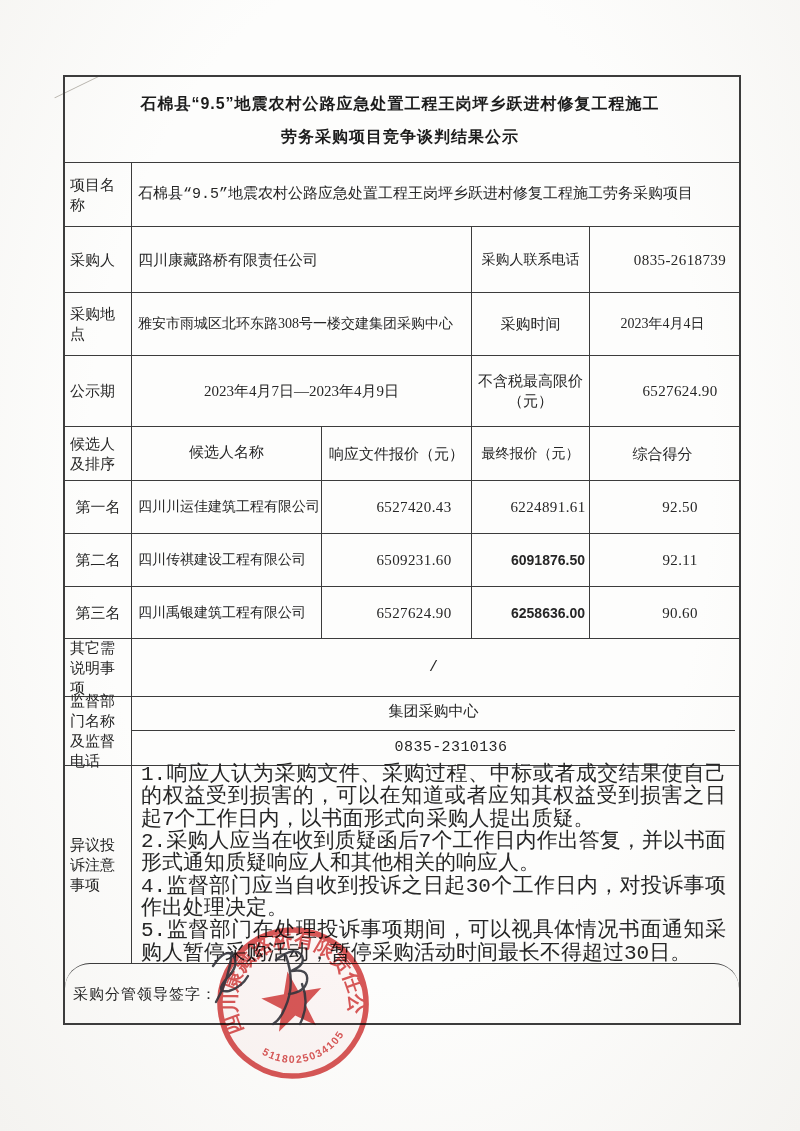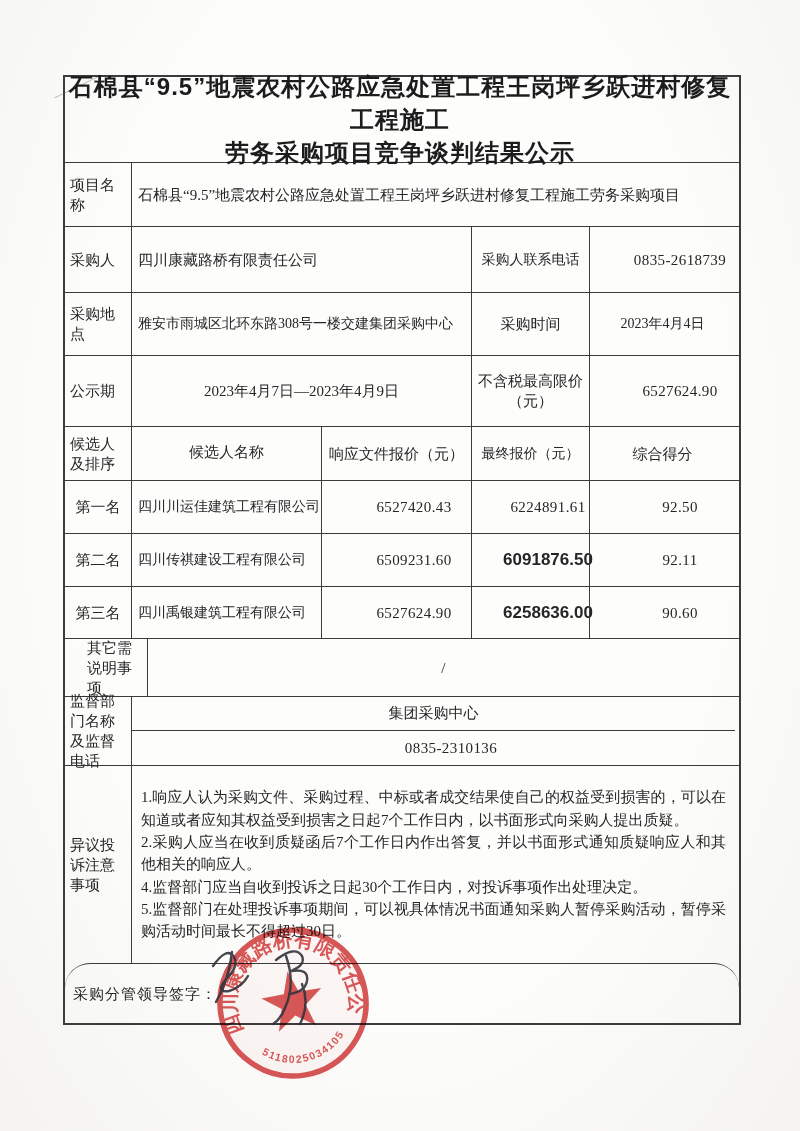--- a/index.html
+++ b/index.html
@@ -11,42 +11,42 @@
   .tbl{position:absolute;left:63px;top:75px;width:674px;border:2px solid #3c3c3c;background:transparent;}
   .row{display:flex;border-top:1.6px solid #3c3c3c;}
   .row:first-child{border-top:none;}
   .cell{
     box-sizing:border-box;border-left:1.6px solid #3c3c3c;
     display:flex;align-items:center;justify-content:center;
     text-align:center;font-size:15px;line-height:20px;color:#262626;
   }
   .cell:first-child{border-left:none;}
   .c1{width:66px;} .c2{width:190px;font-family:Liberation Mono, monospace;} .c3{width:150px;} .c4{width:118px;} .c5{width:146px;}
-  .c23{width:340px;} .c25{width:604px;} .cfull{width:670px;}
+  .c23{width:340px;} .c25{width:604px;font-family:Liberation Mono, monospace;} .cfull{width:670px;}
   .h-title{height:85px;} .h-name{height:63px;} .h-buyer{height:65px;} .h-loc{height:62px;}
   .h-pub{height:70px;} .h-head{height:53px;} .h-r1{height:52px;} .h-r2{height:52px;} .h-r3{height:51px;}
-  .h-other{height:57px;padding-left:17px;} .h-sup{height:68px;} .h-comp{height:197px;} .h-sig{height:59px;border-radius:25px;}
+  .h-other{height:57px;} .h-sup{height:68px;} .h-comp{height:197px;} .h-sig{height:59px;border-radius:25px;}
   .title-cell{
     flex-direction:column;justify-content:center;
     font-family:"Liberation Sans", sans-serif;font-weight:700;
-    font-size:24px;line-height:33px;letter-spacing:1px;color:#1c1c1c;
+    font-size:16px;line-height:33px;letter-spacing:1px;color:#1c1c1c;
   }
   .lab{justify-content:flex-start;text-align:left;padding:0 3px 0 5px;}
   .val-left{justify-content:flex-start;text-align:left;padding:0 6px;}
   .nowrap{white-space:nowrap;}
   .fs14{font-size:14px;}
   .num{letter-spacing:.4px;padding-left:35px;}
-  .num-bold{font-family:"Liberation Sans", sans-serif;font-weight:700;font-size:17px;letter-spacing:0;}
+  .num-bold{font-family:"Liberation Sans", sans-serif;font-weight:700;font-size:14px;letter-spacing:0;}
   .sup-col{flex-direction:column;align-items:stretch;padding:0;}
   .sup-top,.sup-bot{display:flex;align-items:center;justify-content:center;}
   .sup-top{flex:30 0 auto;border-bottom:1.6px solid #3c3c3c;}
   .sup-bot{flex:34 0 auto;}
   .complaint{
     flex-direction:column;align-items:stretch;justify-content:center;
-    padding:4px 9px;text-align:justify;font-size:15px;line-height:22.3px;
+    padding:4px 9px;text-align:justify;font-size:21px;line-height:22.3px;
   }
   .complaint p{margin:0;}
   .sig-cell{justify-content:flex-start;text-align:left;padding:0 8px;letter-spacing:1px;}
   .fold{
     position:absolute;left:52px;top:86px;width:52px;height:0;
     border-top:1.5px solid #b7b3ac;transform:rotate(-26deg);
   }
   .stamp{position:absolute;left:178px;top:888px;width:230px;height:230px;pointer-events:none;}
   .stamp svg{mix-blend-mode:multiply;}
   .signature{position:absolute;left:178px;top:888px;width:230px;height:230px;pointer-events:none;}

